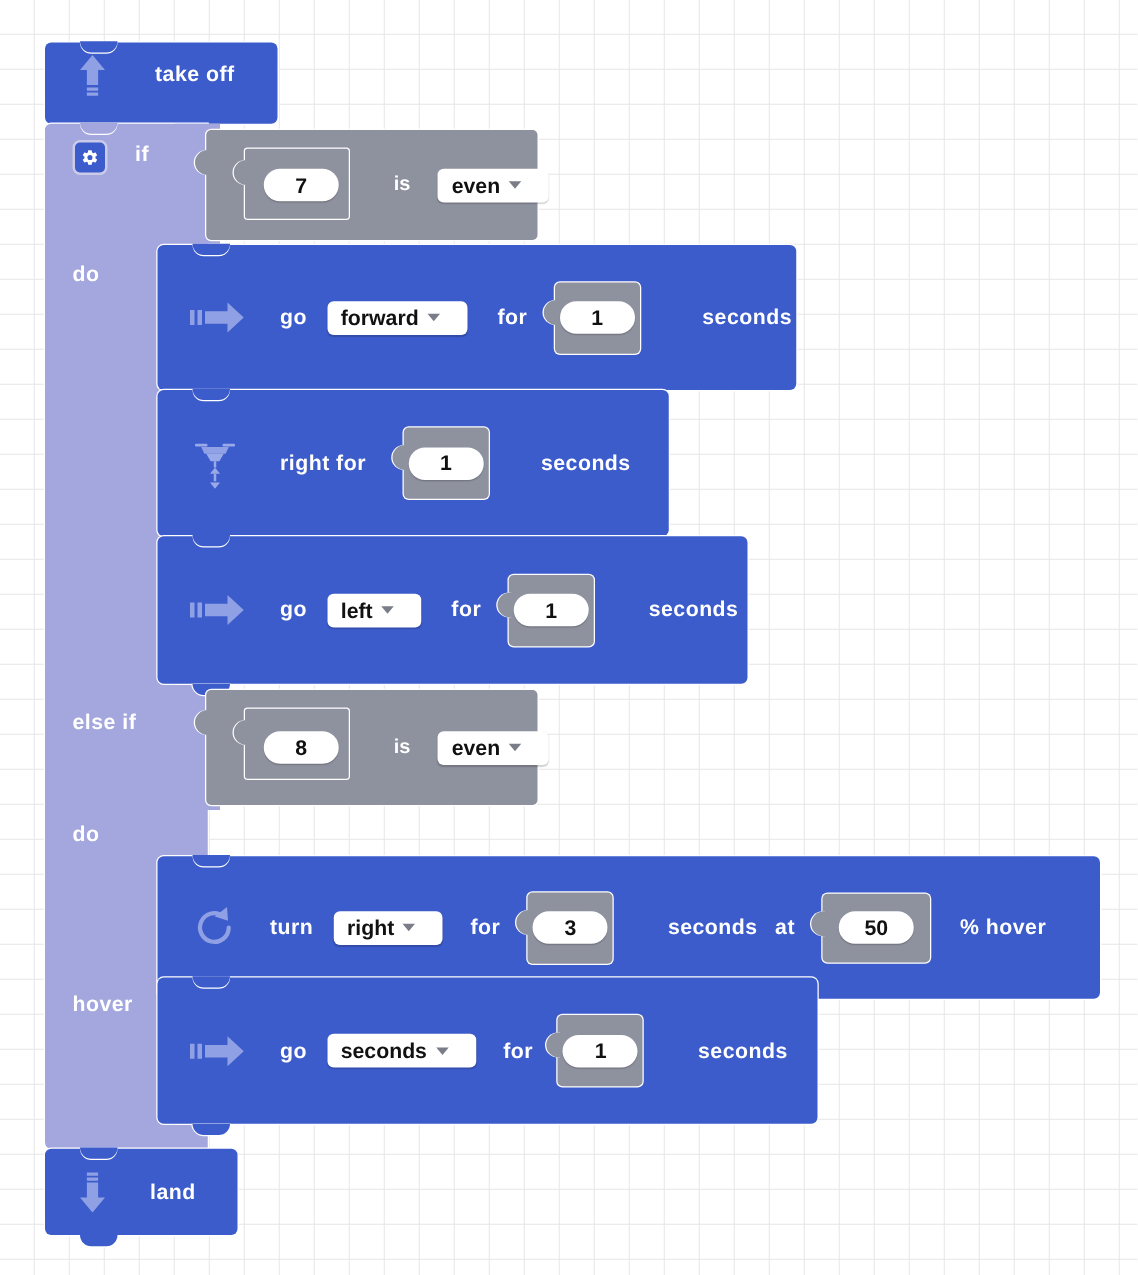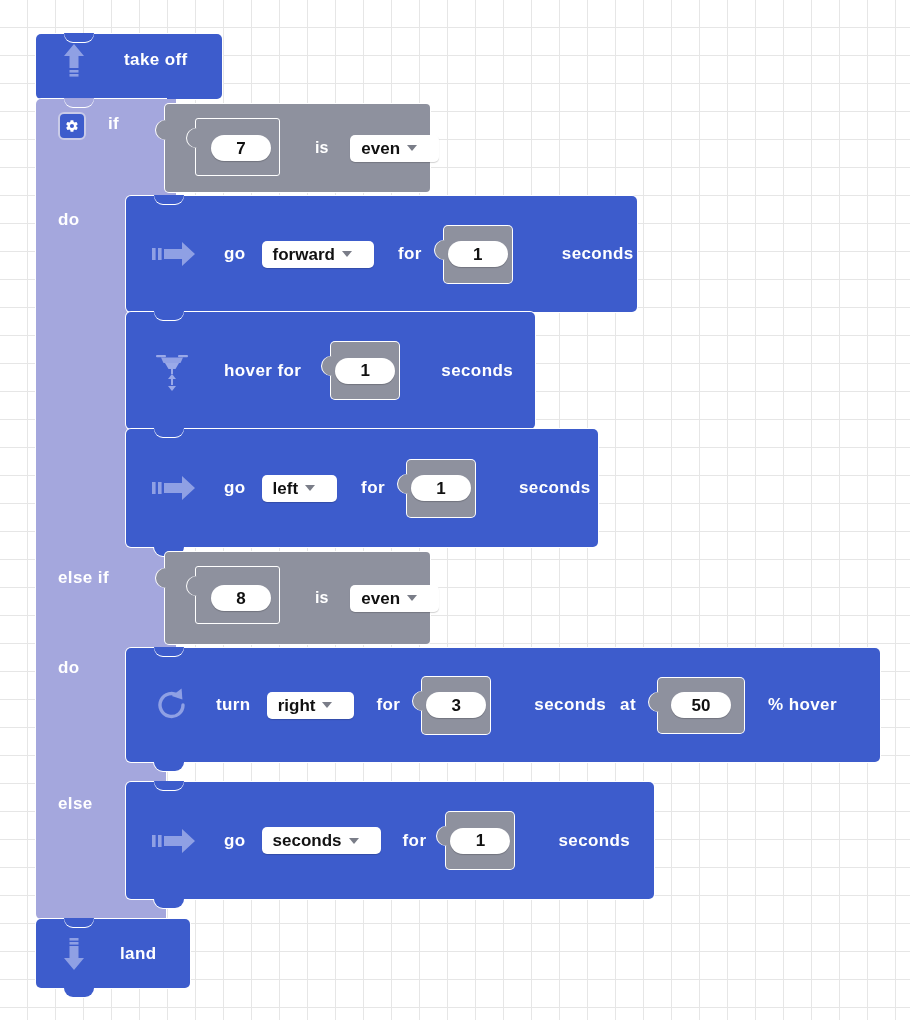--- a/index.html
+++ b/index.html
@@ -189,21 +189,21 @@
 
   <div class="row" style="left:58px;top:566px;height:24px;">
     <span class="lbl">else if</span>
   </div>
 
   <div class="row" style="left:58px;top:656px;height:24px;">
     <span class="lbl">do</span>
   </div>
 
   <div class="row" style="left:58px;top:792px;height:24px;">
-    <span class="lbl">else</span>
+    <span class="lbl">hover</span>
   </div>
 
   <div class="blk val-gray" style="left:165px;top:104px;width:265px;height:88px;">
     <div class="plug-left" style="top:16px;"></div>
     <div class="nest-outline" style="left:30px;top:14px;width:85px;height:58px;"></div>
     <div class="blk val-gray" style="left:22px;top:24px;width:0;height:0;box-shadow:none;background:transparent;">
       <div class="plug-left" style="top:0;left:0;width:11px;height:20px;background:#8e919e;"></div>
     </div>
     <div class="row" style="left:46px;top:0;height:88px;">
       <span class="numfield">7</span>
@@ -251,21 +251,21 @@
           <rect class="ico-light" x="4" y="7" width="10" height="2.2" rx="1"></rect>
           <rect class="ico-light" x="26" y="7" width="10" height="2.2" rx="1"></rect>
           <path class="ico-light" d="M9 9.5 L11.5 15 L28.5 15 L31 9.5 Z" opacity=".9"></path>
           <path class="ico-light" d="M13 15 L27 15 L23.5 21 L16.5 21 Z"></path>
           <rect class="ico-light" x="19" y="21" width="2" height="5"></rect>
           <path class="ico-light" d="M20 26 L24 31 L16 31 Z"></path>
           <rect class="ico-light" x="19" y="31" width="2" height="6"></rect>
           <path class="ico-light" d="M20 43 L24 38 L16 38 Z"></path>
         </svg>
       </span>
-      <span class="lbl" style="margin-right:30px;">hover for</span>
+      <span class="lbl" style="margin-right:30px;">right for</span>
 
       <span class="blk val-gray" style="position:relative;display:inline-flex;align-items:center;justify-content:center;width:68px;height:57px;">
         <span class="plug-left"></span>
         <span class="numfield">1</span>
       </span>
 
       <span class="lbl" style="margin-left:42px;">seconds</span>
     </div>
   </div>
 
@@ -305,21 +305,21 @@
     <div class="row" style="left:46px;top:0;height:92px;">
       <span class="numfield">8</span>
       <span class="lbl-dark" style="margin:0 22px 0 44px;">is</span>
       <span class="dd">
         <span>even</span>
         <span class="caret"></span>
       </span>
     </div>
   </div>
 
-  <div class="blk stack-blue" style="left:126px;top:648px;width:754px;height:114px;">
+  <div class="blk stack-blue" style="left:126px;top:685px;width:754px;height:114px;">
     <div class="notch-top"></div>
     <div class="notch-bot"></div>
     <div class="row" style="left:26px;top:0;height:114px;">
       <span style="margin-right:24px;">
         <svg class="icon" width="40" height="40" viewBox="0 0 40 40" aria-hidden="true">
           <path fill="none" stroke="#8fa0e4" stroke-width="3.4" stroke-linecap="round" d="M31 20a11.5 11.5 0 1 1-4.4-9.05"></path>
           <path class="ico-fill" d="M29.6 3.5 L30.4 14.6 L19.8 11.1 Z"></path>
         </svg>
       </span>
       <span class="lbl" style="margin-right:16px;">turn</span>

